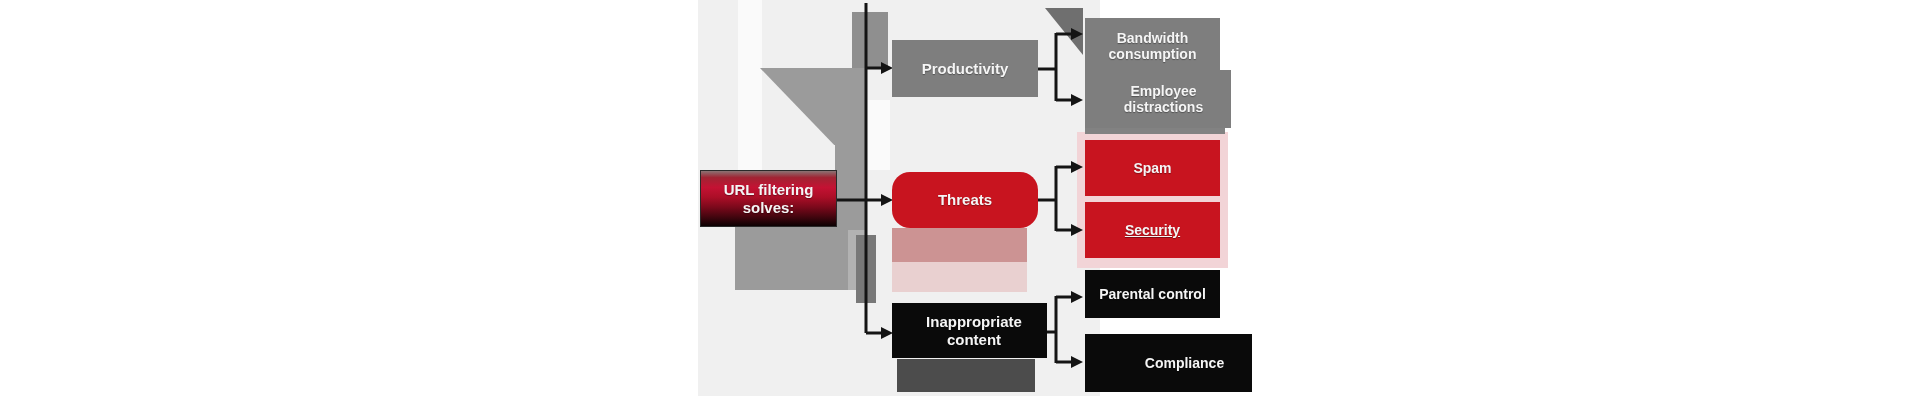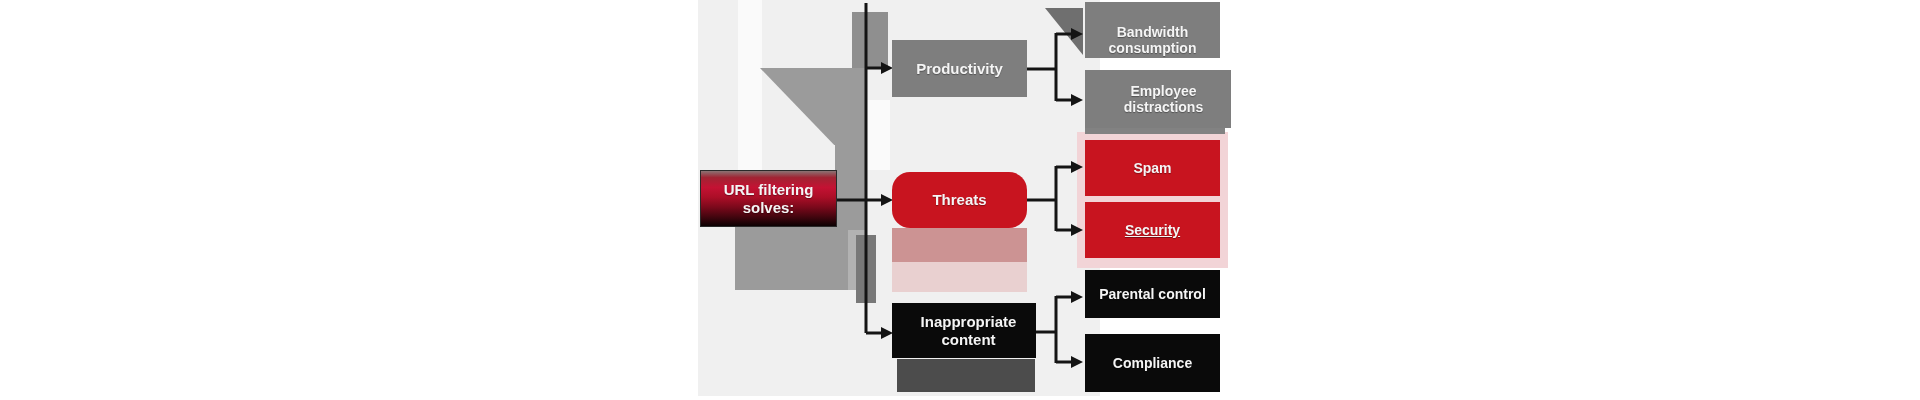--- a/index.html
+++ b/index.html
@@ -28,31 +28,31 @@
   .strip-below-emp{left:1085px;top:128px;width:140px;height:6px;background:#828282;}
   
   svg.connectors{left:0;top:0;width:1920px;height:400px;}
   
   .node{
     display:flex;align-items:center;justify-content:center;text-align:center;
     color:#f5f5f5;font-weight:700;line-height:1.15;
     text-shadow:0 1px 1px rgba(0,0,0,0.35);
   }
   .node span{display:block;padding:2px 6px;}
-  .mid{left:892px;width:135px;font-size:15px;}
+  .mid{left:892px;width:146px;font-size:15px;}
   .leaf{left:1085px;width:135px;font-size:14px;}
   .root-node{
     left:700px;top:170px;width:137px;height:57px;font-size:15px;
     background:linear-gradient(180deg,#8a7373 0%,#a02433 12%,#c41233 30%,#ab0e27 48%,#7a091b 66%,#41050e 84%,#0c0102 100%);
     border:1px solid #2a2a2a;box-sizing:border-box;
   }
   .n-productivity{top:40px;height:57px;}
   .n-threats{top:172px;height:56px;border-radius:18px;}
   .n-inappropriate{top:303px;height:55px;padding-left:9px;}
-  .n-bandwidth{top:2px;height:56px;align-items:flex-end;}
+  .n-bandwidth{top:18px;height:56px;}
   .n-employee{top:70px;height:58px;padding-left:11px;}
   .n-spam{top:140px;height:56px;}
   .n-security{top:202px;height:56px;}
   .n-parental{top:270px;height:48px;}
   .n-compliance{top:334px;height:58px;}
 </style>
 </head>
 <body>
 
 <div class="canvas">
@@ -132,17 +132,17 @@
   </div>
   <div class="abs node leaf n-spam" style="background-color: rgb(200, 20, 31);">
     <span>Spam</span>
   </div>
   <div class="abs node leaf n-security" style="background-color: rgb(200, 20, 31); text-decoration: underline;">
     <span>Security</span>
   </div>
   <div class="abs node leaf n-parental" style="background-color: rgb(10, 10, 10);">
     <span>Parental control</span>
   </div>
-  <div class="abs node leaf n-compliance" style="background-color: rgb(10, 10, 10);">
+  <div class="abs node leaf n-compliance" style="background-color: rgb(10, 10, 10); padding-left: 32px;">
     <span>Compliance</span>
   </div>
 
 </div>
 
 </body></html>

